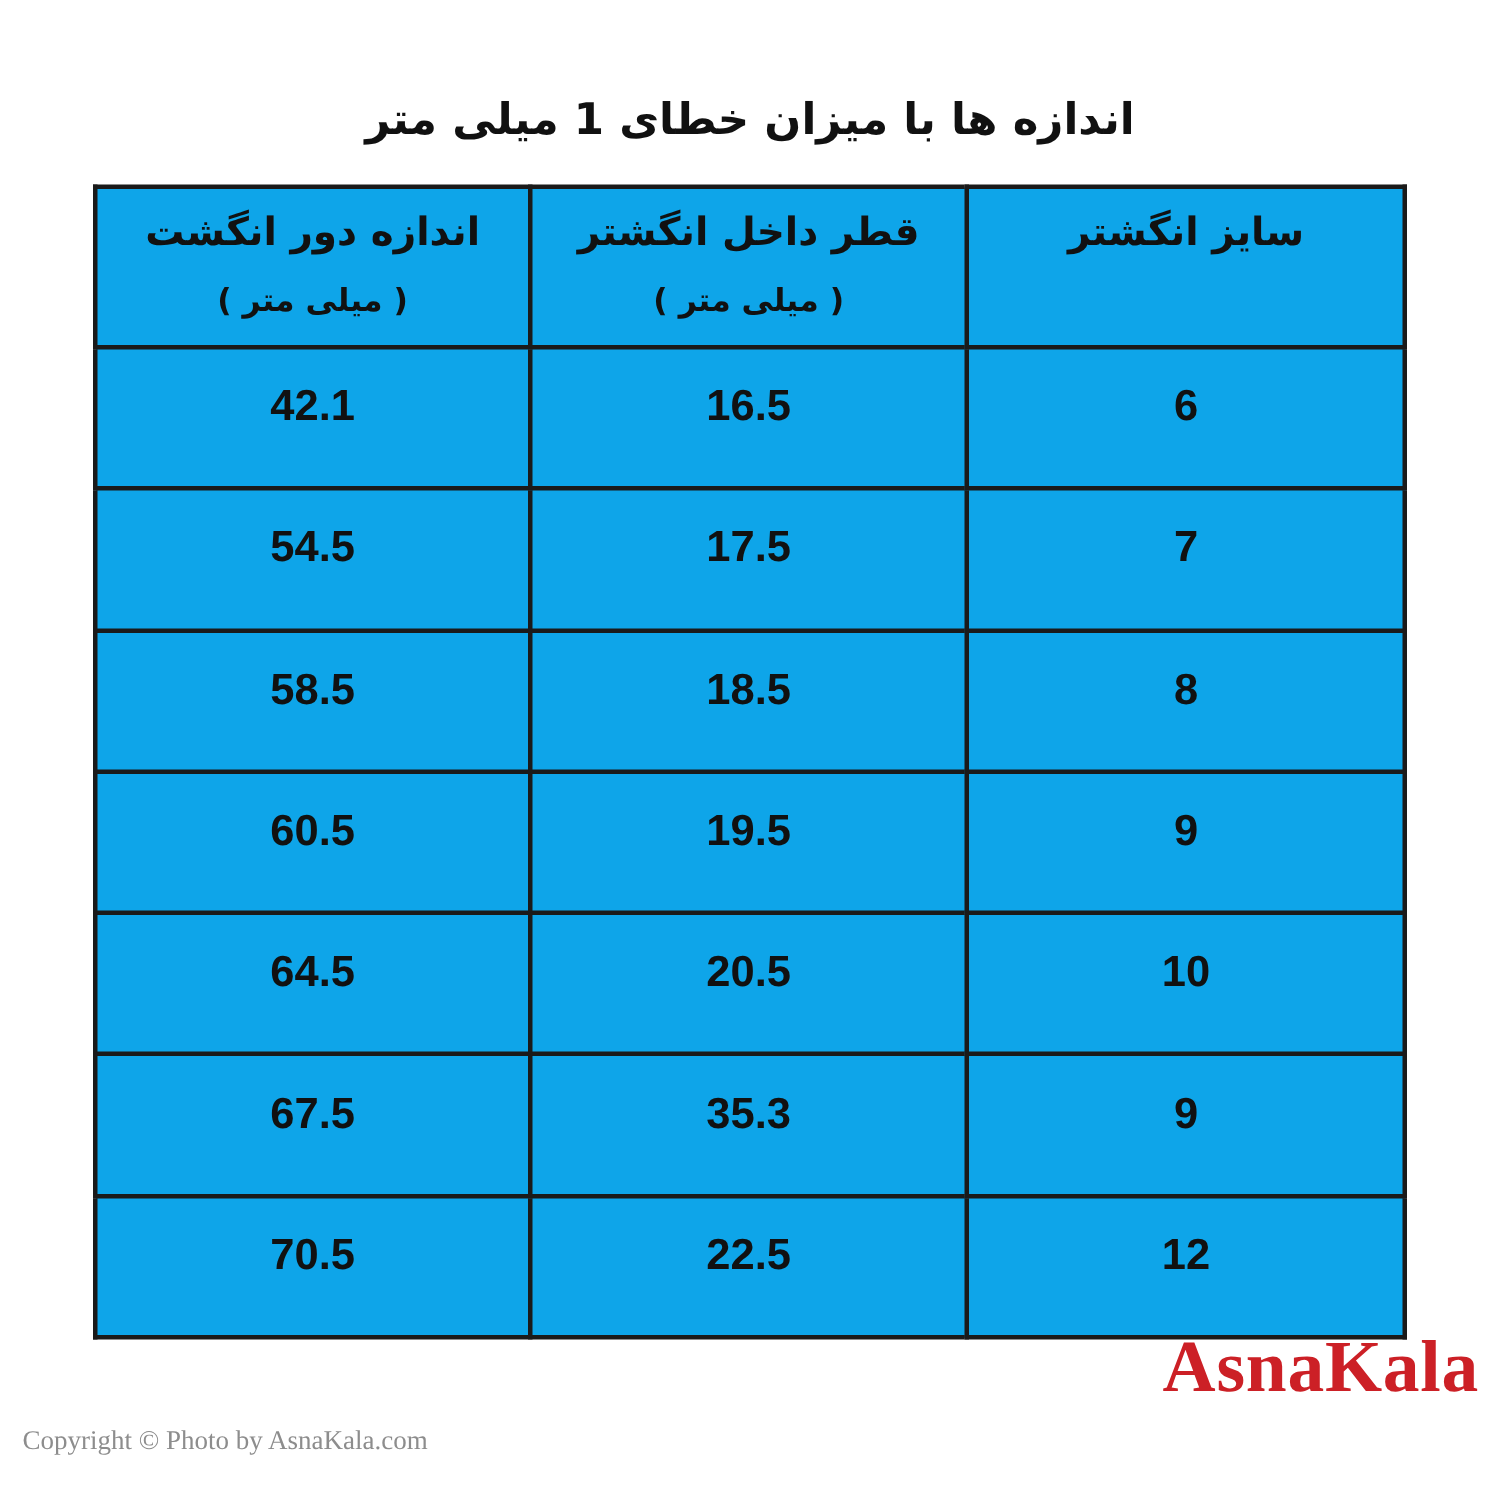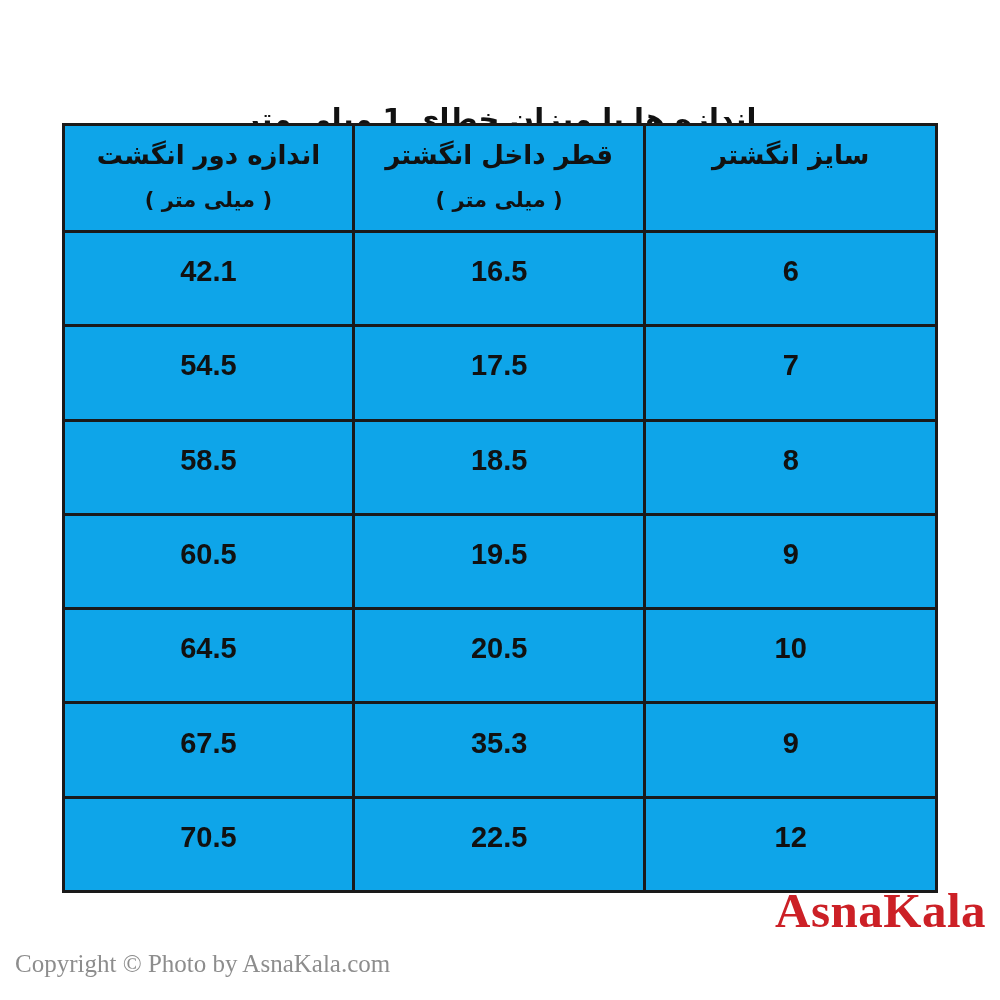--- a/index.html
+++ b/index.html
@@ -9,21 +9,20 @@
   .page-title {
     position: absolute;
     top: 62px; left: 0;
     width: 100%;
     text-align: center;
     direction: rtl;
     font-size: 29px;
     font-weight: bold;
     color: #111111;
     letter-spacing: 0.5px;
-    margin-top: 40px;
   }
 
   table.size-table {
     position: absolute;
     top: 123px; left: 62px;
     width: 876px; height: 770px;
     border-collapse: collapse;
     table-layout: fixed;
     direction: rtl;
   }
@@ -73,21 +72,21 @@
     font-size: 33px;
     line-height: 1.15;
     color: #9b9b9b;
     letter-spacing: 1px;
   }
 
   .copyright {
     position: absolute;
     left: 15px; top: 950px;
     font-family: "Liberation Serif", "DejaVu Serif", serif;
-    font-size: 25px;
+    font-size: 18px;
     color: #8d8d8d;
   }
 </style>
 </head>
 <body>
 
 <div class="page-title">اندازه ها با میزان خطای 1 میلی متر</div>
 
 <table class="size-table">
   <colgroup>

